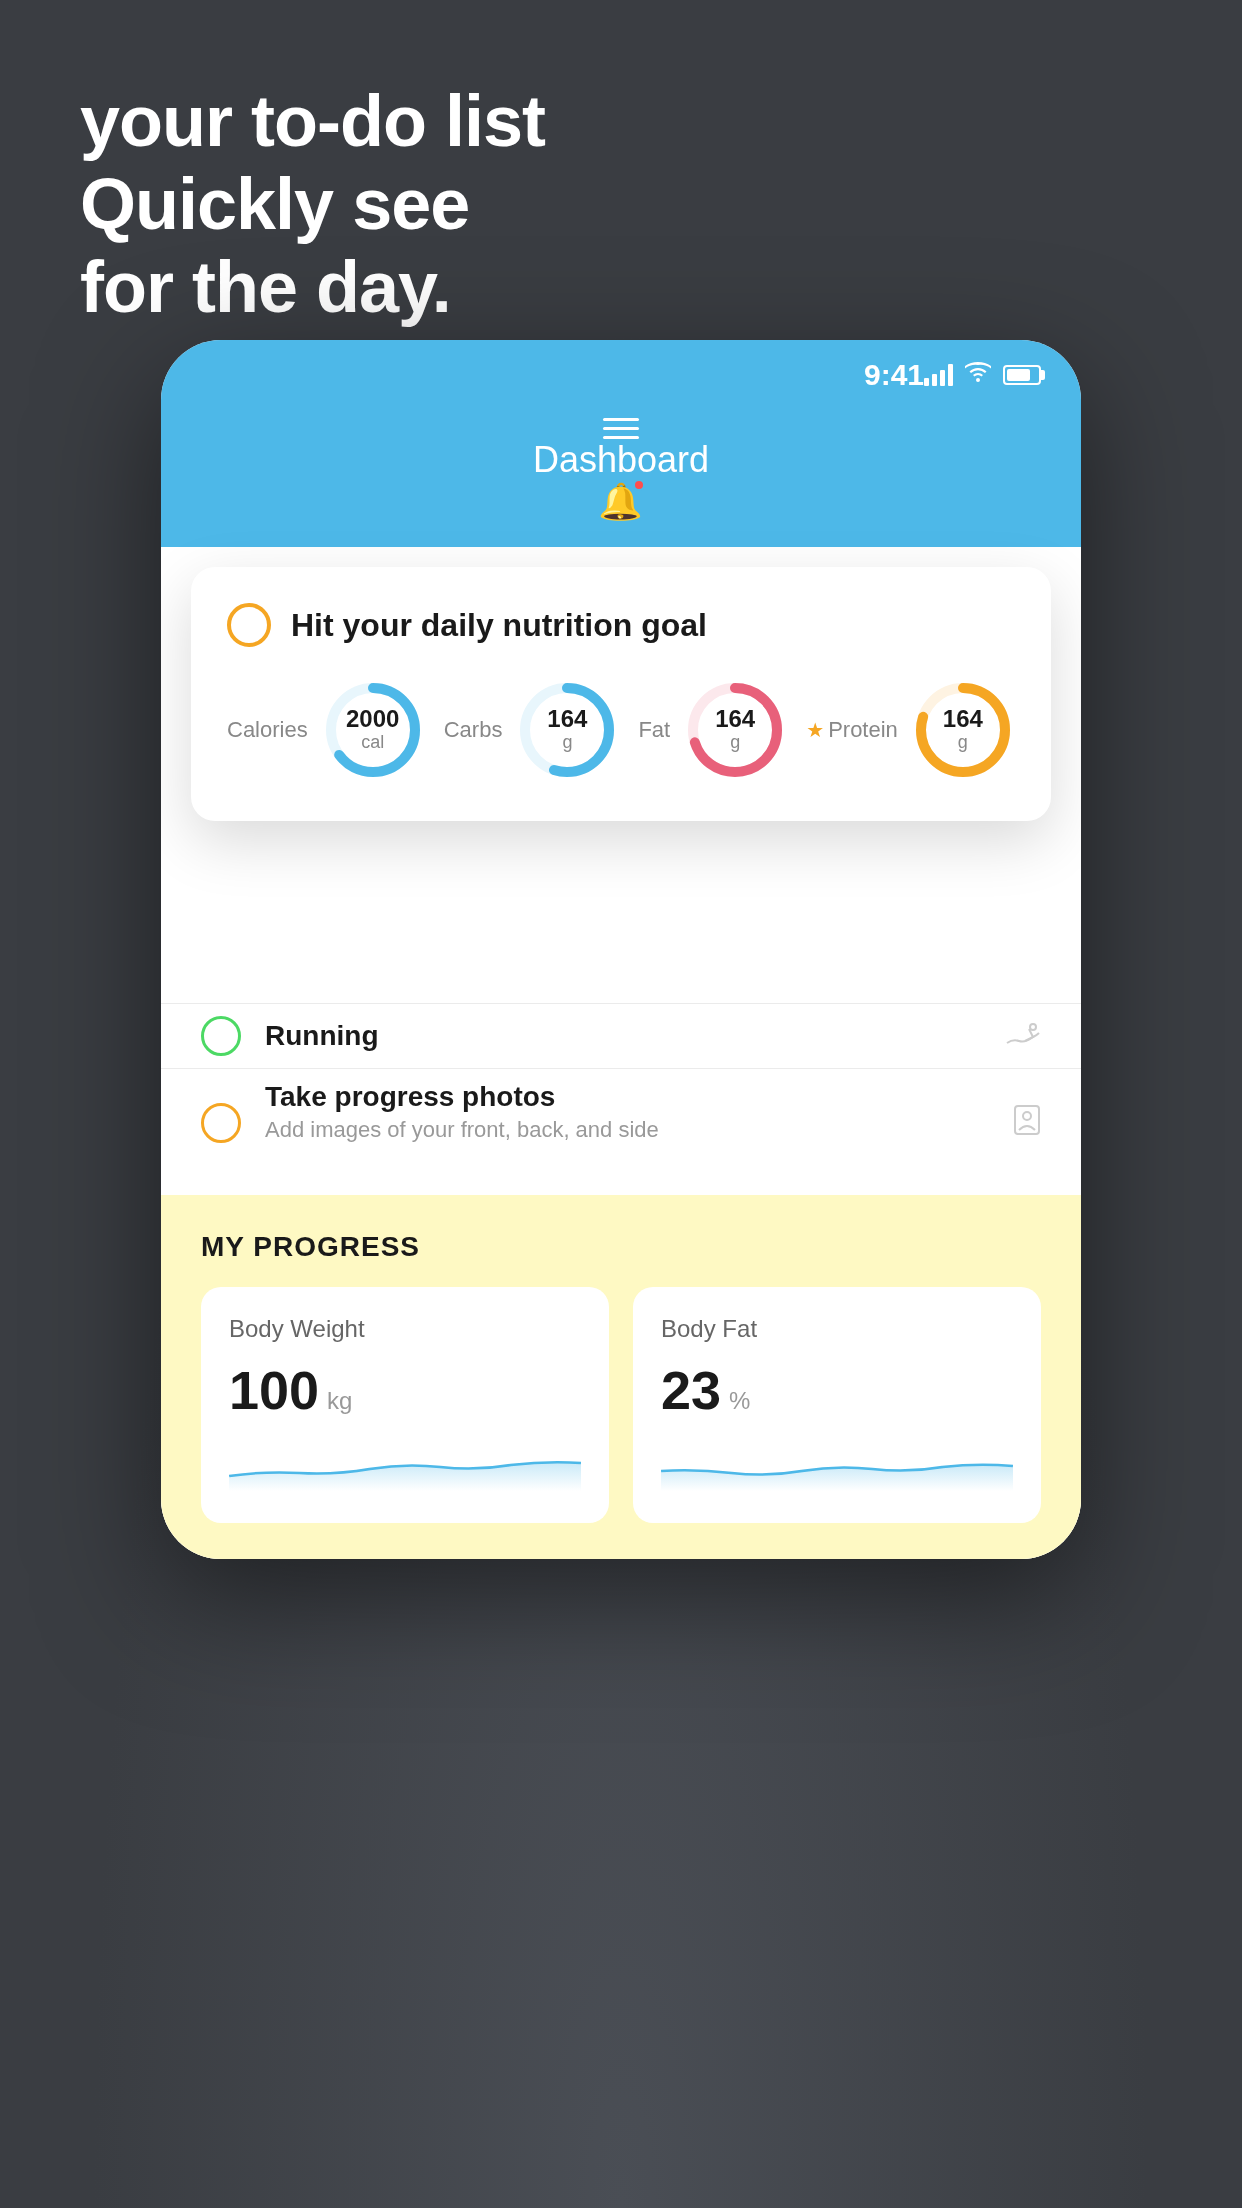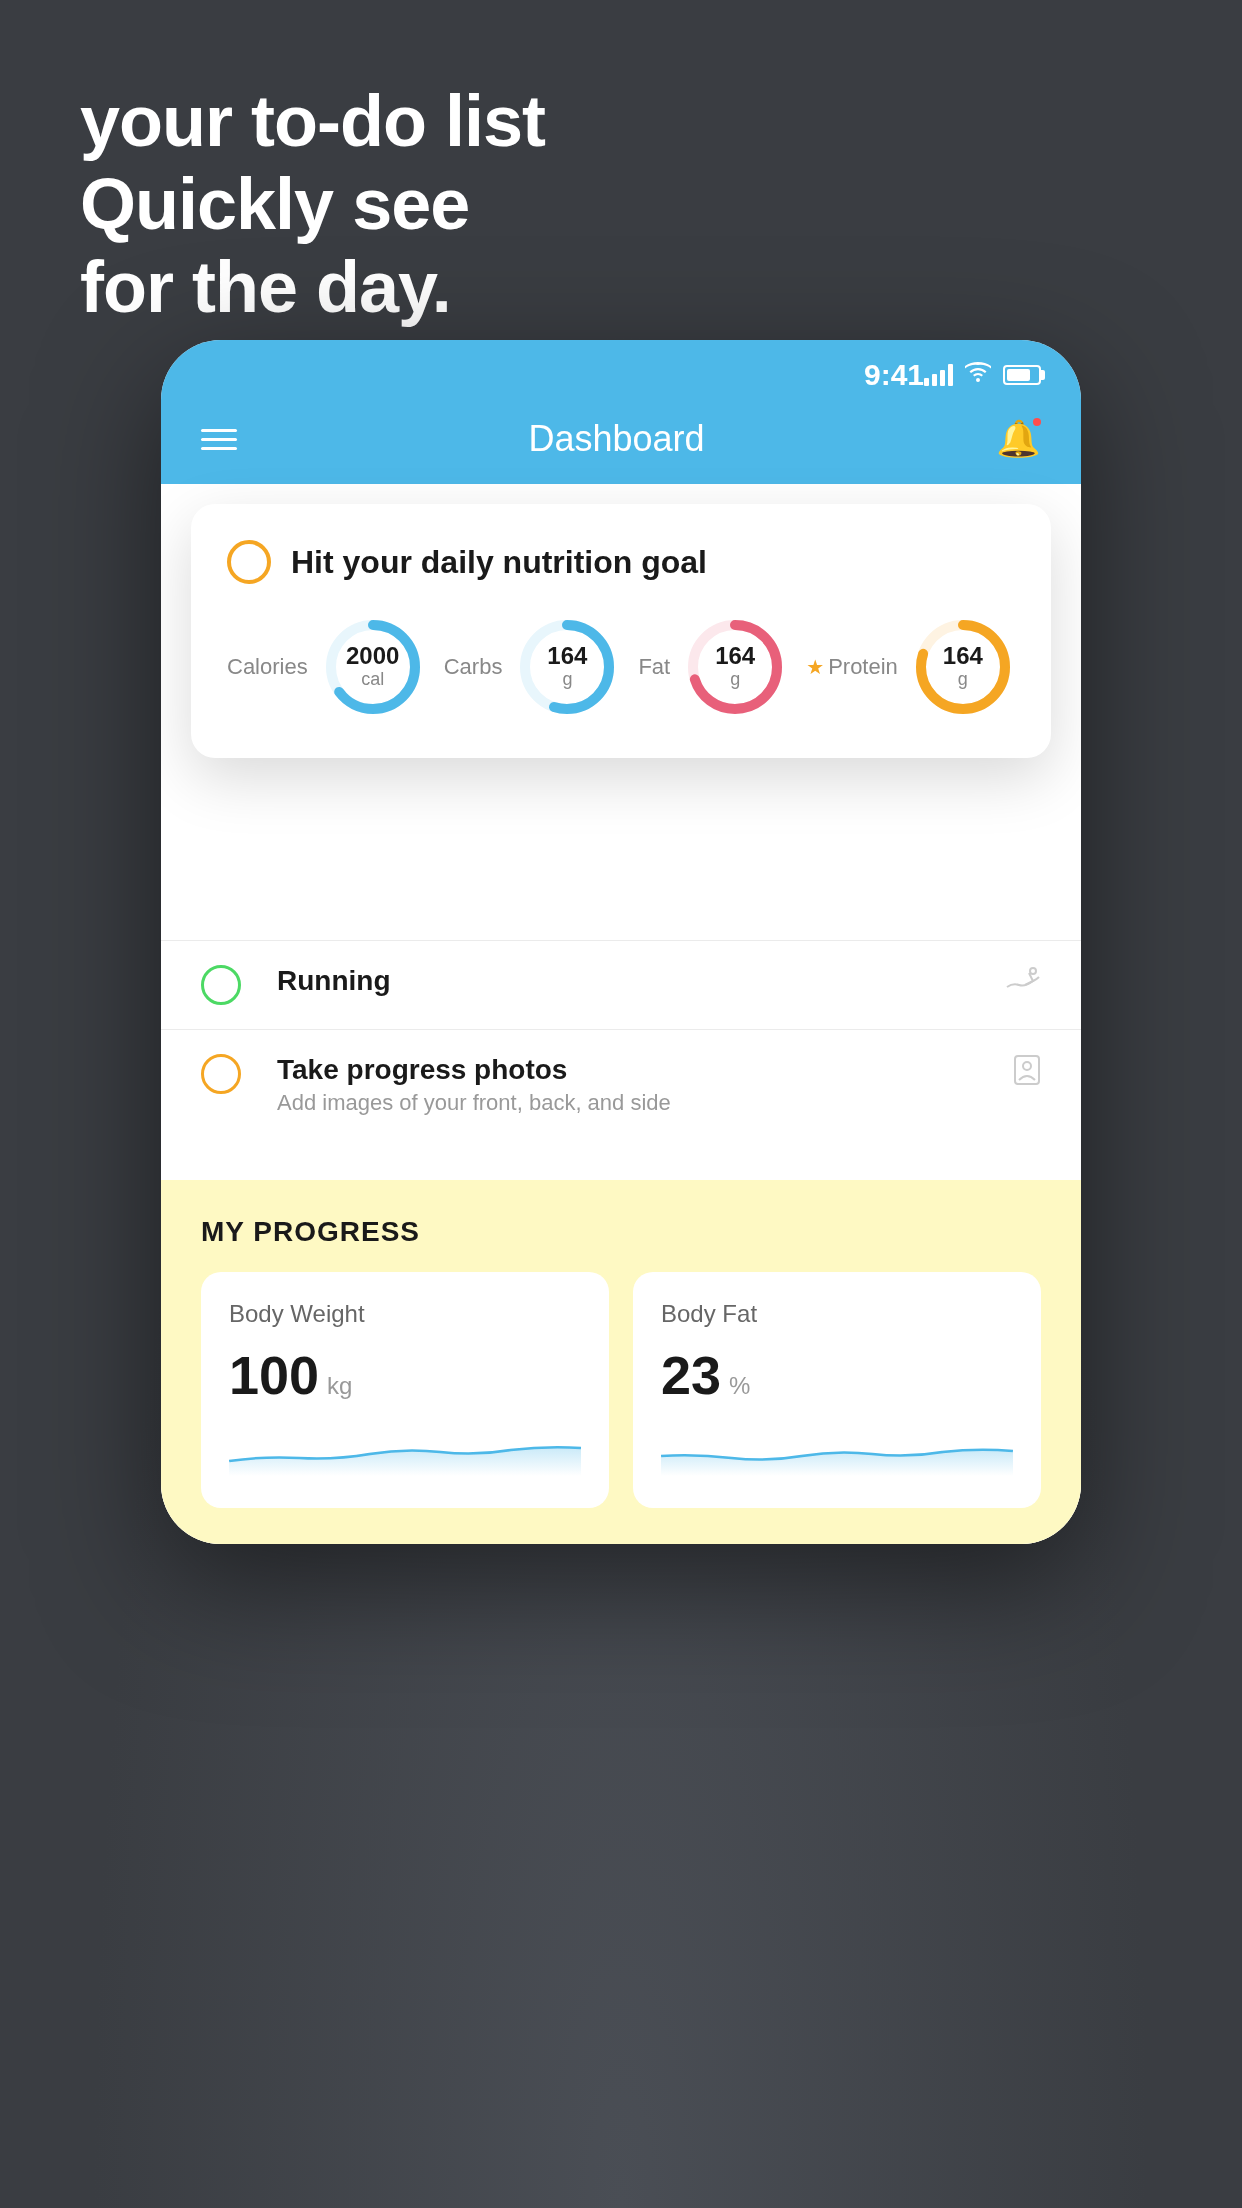--- a/index.html
+++ b/index.html
@@ -112,20 +112,21 @@
       border-radius: 2px;
     }
 
     
     .nav-bar {
       background: #4db8e8;
       padding: 16px 40px 24px;
       display: flex;
       justify-content: space-between;
       align-items: center;
+      flex-direction: column;
     }
 
     .hamburger {
       display: flex;
       flex-direction: column;
       gap: 6px;
       cursor: pointer;
     }
 
     .hamburger-line {
@@ -267,24 +268,24 @@
     }
 
     
     .card-spacer {
       height: 320px;
     }
 
     
     .todo-item {
       display: flex;
-      align-items: flex-start;
-      padding: 24px 40px;
+      align-items: flex-end;
+      padding: 12px 40px;
       border-top: 1px solid #ebebeb;
-      gap: 36px;
+      gap: 24px;
     }
 
     .todo-circle {
       width: 40px;
       height: 40px;
       border-radius: 50%;
       border: 3px solid #ccc;
       flex-shrink: 0;
     }
 

